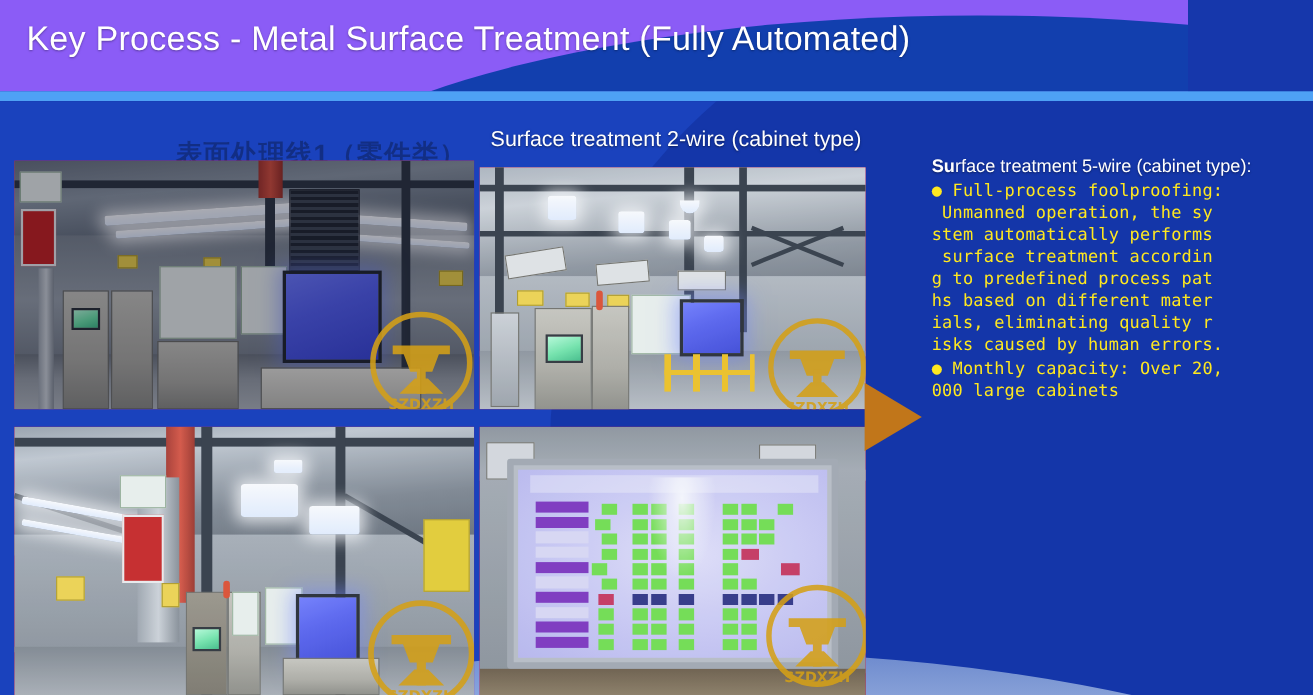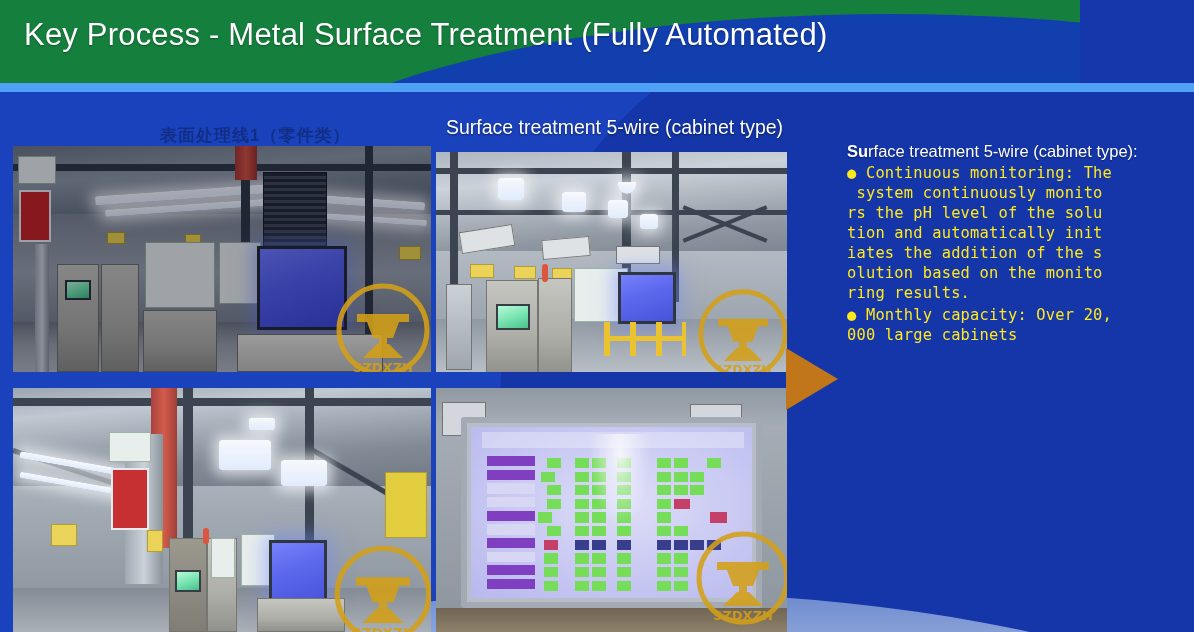--- a/index.html
+++ b/index.html
@@ -13,21 +13,21 @@
     position: relative;
     width: 1194px; height: 632px;
     overflow: hidden;
     background: #1637ab;
   }
 
   
   .header {
     position: absolute; left: 0; top: 0;
     width: 1080px; height: 83px;
-    background: #15803d;
+    background: #8b5cf6;
     overflow: hidden;
   }
   .header-ellipse {
     position: absolute;
     left: 230px; top: 14px;
     width: 1320px; height: 400px;
     border-radius: 50%;
     background: #123fae;
   }
   .header-title {
@@ -85,21 +85,21 @@
     white-space: nowrap;
     text-shadow: 0 1px 2px rgba(0,0,0,.5);
     z-index: 8;
   }
   .sec-label.a { left: 11px; top: 112px; }
   .sec-label.b { left: 446px; top: 116px; }
 
   .ghost {
     position: absolute;
     color: rgba(0,0,0,.30);
-    font-size: 17px;
+    font-size: 24px;
     font-weight: 700;
     white-space: nowrap;
     z-index: 7;
     letter-spacing: 1px;
     text-align: center;
   }
   .ghost.a { left: 160px; top: 124px; }
   .ghost.b { left: 500px; top: 128px; }
 
   
@@ -270,21 +270,21 @@
 
   <div class="body-bg">
     <div class="body-ellipse"></div>
     <div class="body-ellipse2"></div>
     <div class="bottom-wave"></div>
 
   </div>
 
   <div class="ghost a">表面处理线1（零件类）</div>
 
-  <div class="sec-label b">Surface treatment 5-wire (cabinet type)</div>
+  <div class="sec-label b">Surface treatment 2-wire (cabinet type)</div>
 
   <div class="photo p1">
     <div class="scene">
       <div class="ceiling"></div>
       <div class="wall"></div>
       <div class="floor"></div>
 
       <div class="lamp" style="left:82px;top:44px;width:180px;height:9px;transform:rotate(-4deg);"></div>
       <div class="lamp" style="left:92px;top:58px;width:172px;height:7px;transform:rotate(-4deg);"></div>
       <div class="lamp" style="left:286px;top:52px;width:126px;height:8px;transform:rotate(4deg);"></div>
@@ -533,24 +533,25 @@
         <path d="M30 78 l14 -14 h12 l14 14 z" fill="#d4a017"></path>
         <text x="50" y="92" text-anchor="middle" fill="#d4a017" font-size="13" font-family="DejaVu Sans, sans-serif" font-weight="bold">SZDXZH</text>
       </svg>
     </div>
   </div>
 
   <div class="arrow"></div>
 
   <div class="panel">
     <div class="panel-title"><b>Su</b><span>rface treatment 5-wire (cabinet type):</span></div>
-    <div class="bullets">● Continuous monitoring: The
- system continuously monito
-rs the pH level of the solu
-tion and automatically init
-iates the addition of the s
-olution based on the monito
-ring results.</div>
+    <div class="bullets">● Full-process foolproofing:
+ Unmanned operation, the sy
+stem automatically performs
+ surface treatment accordin
+g to predefined process pat
+hs based on different mater
+ials, eliminating quality r
+isks caused by human errors.</div>
     <div class="bullets">● Monthly capacity: Over 20,
 000 large cabinets</div>
   </div>
 
 </div>
 
 </body></html>

